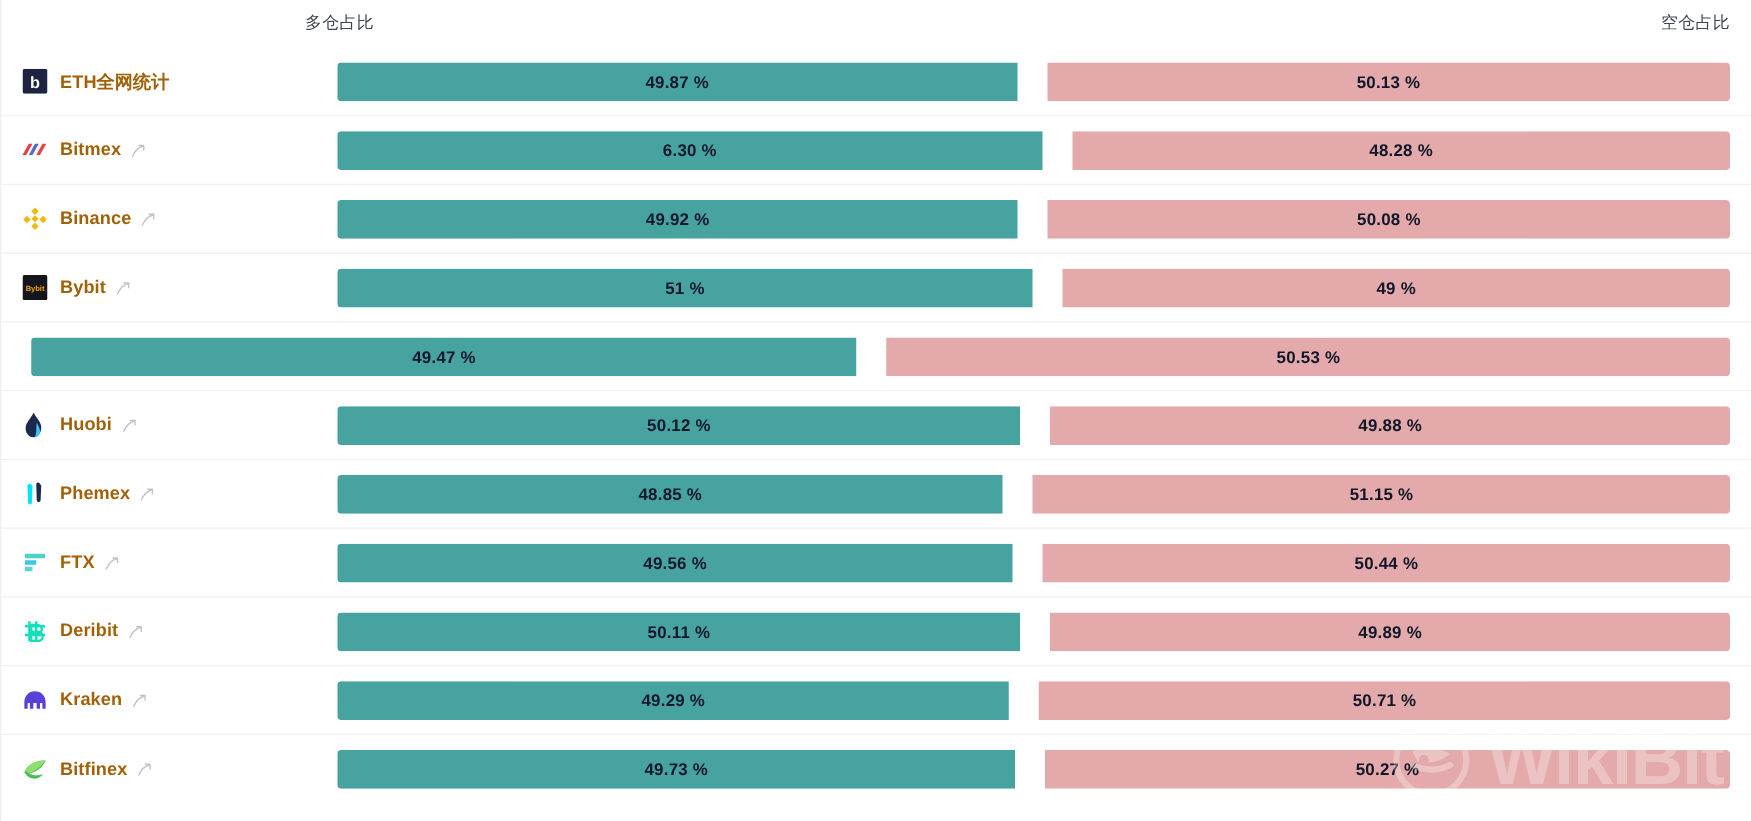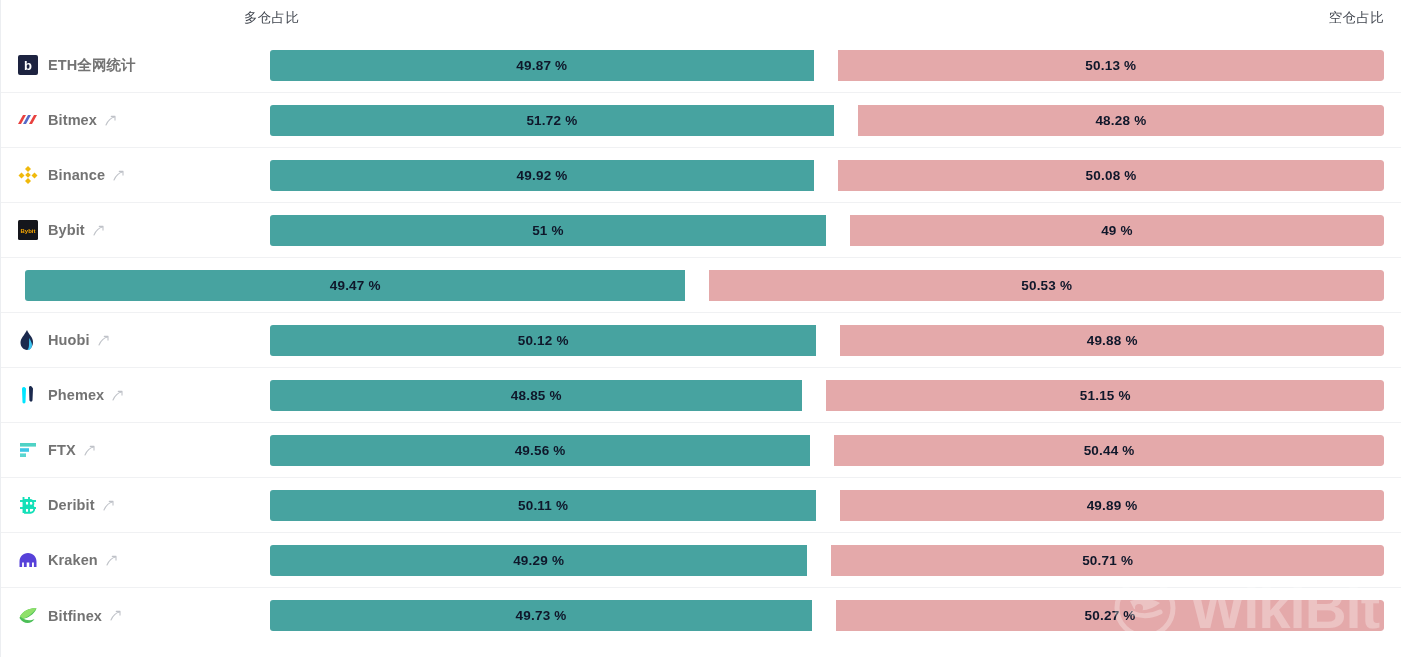--- a/index.html
+++ b/index.html
@@ -69,21 +69,21 @@
     margin-right: 10px;
     position: relative;
     display: flex;
     align-items: center;
     justify-content: center;
   }
   .logo svg { display: block; }
   .ex-name {
     font-size: 14.5px;
     font-weight: bold;
-    color: #737373;
+    color: #a16207;
     white-space: nowrap;
     letter-spacing: .1px;
   }
   .link-icon {
     margin-left: 7px;
     display: inline-flex;
     align-items: center;
     opacity: .55;
   }
   .link-icon svg { display: block; }
@@ -186,21 +186,21 @@
           <span class="link-icon">
             <svg width="13" height="13" viewBox="0 0 13 13">
               <path d="M2 11 C4.5 5.5 8 3.5 10.5 3" fill="none" stroke="#8b919c" stroke-width="1.1" stroke-linecap="round"></path>
               <path d="M7.3 2.4 L11 2.4 L11 6.1" fill="none" stroke="#8b919c" stroke-width="1.1" stroke-linecap="round" stroke-linejoin="round"></path>
             </svg>
           </span>
         </div>
         <div class="bar-cell">
           <div class="bar-track">
             <div class="seg seg-long" style="width:51.72%">
-              <span>51.72 %</span>
+              <span>6.30 %</span>
             </div>
             <div class="seg seg-short" style="width:48.28%">
               <span>48.28 %</span>
             </div>
           </div>
         </div>
       </div>
       <div class="row">
         <div class="label-cell">
           <span class="logo">

